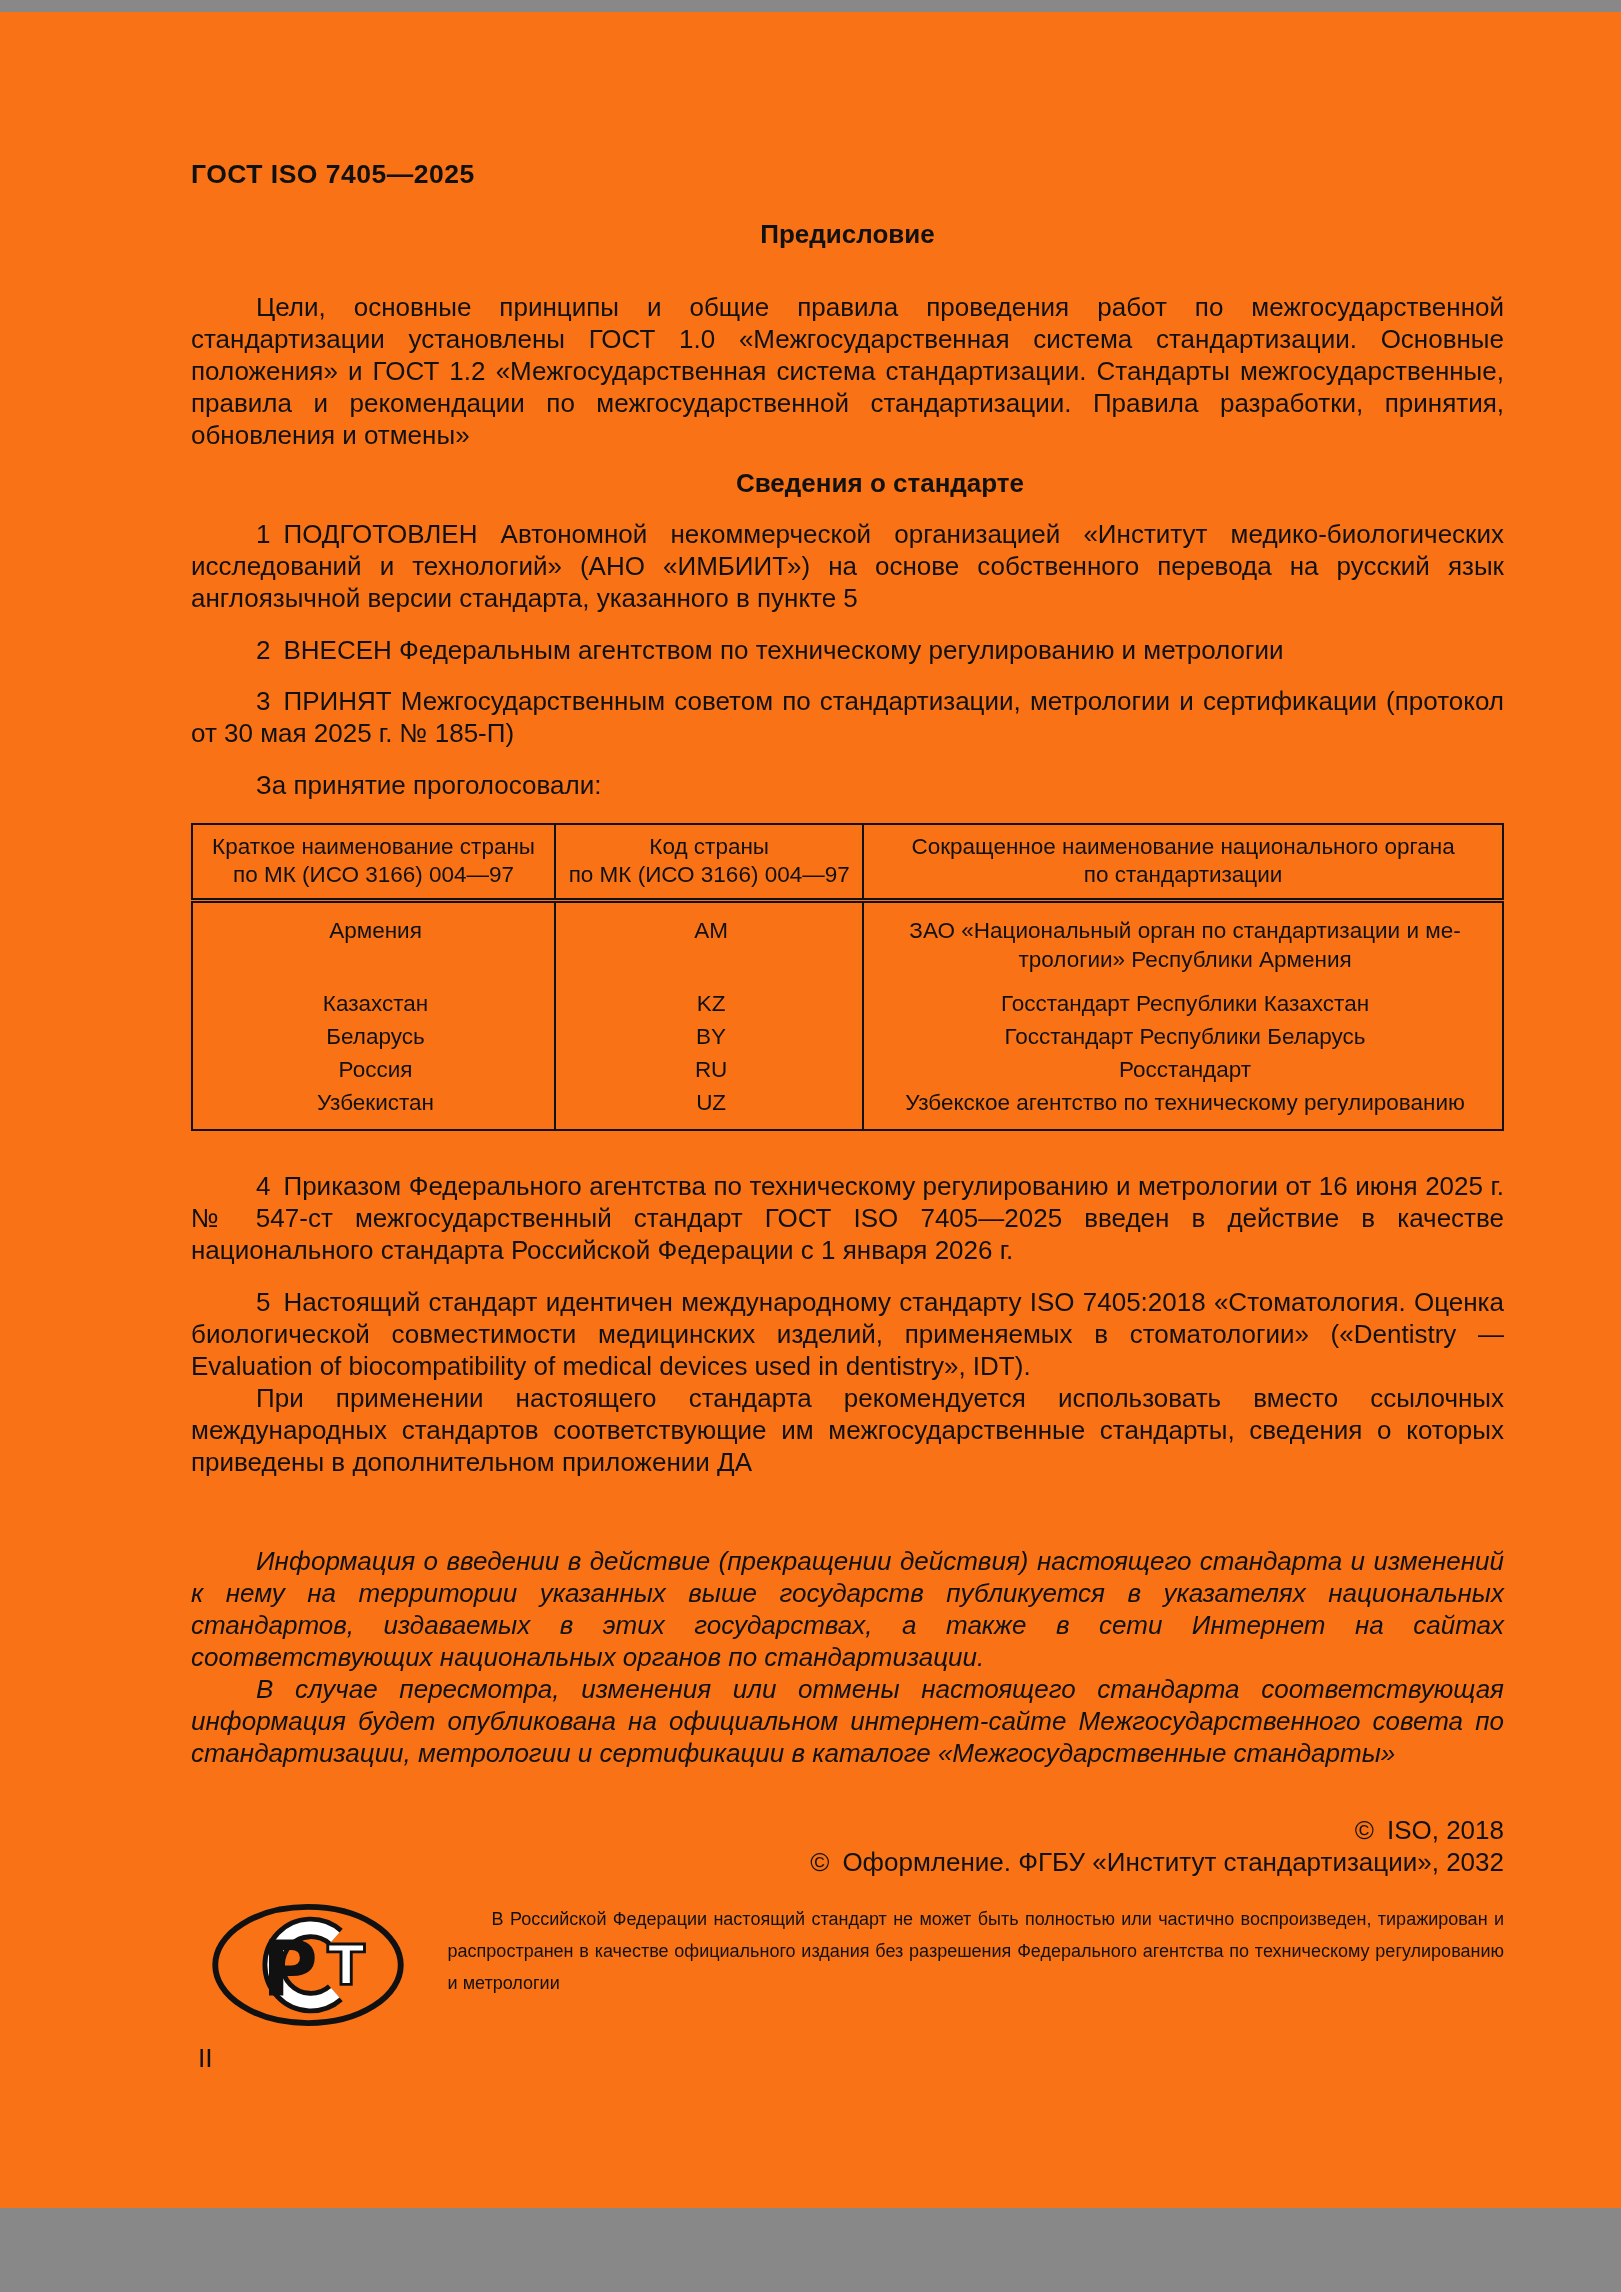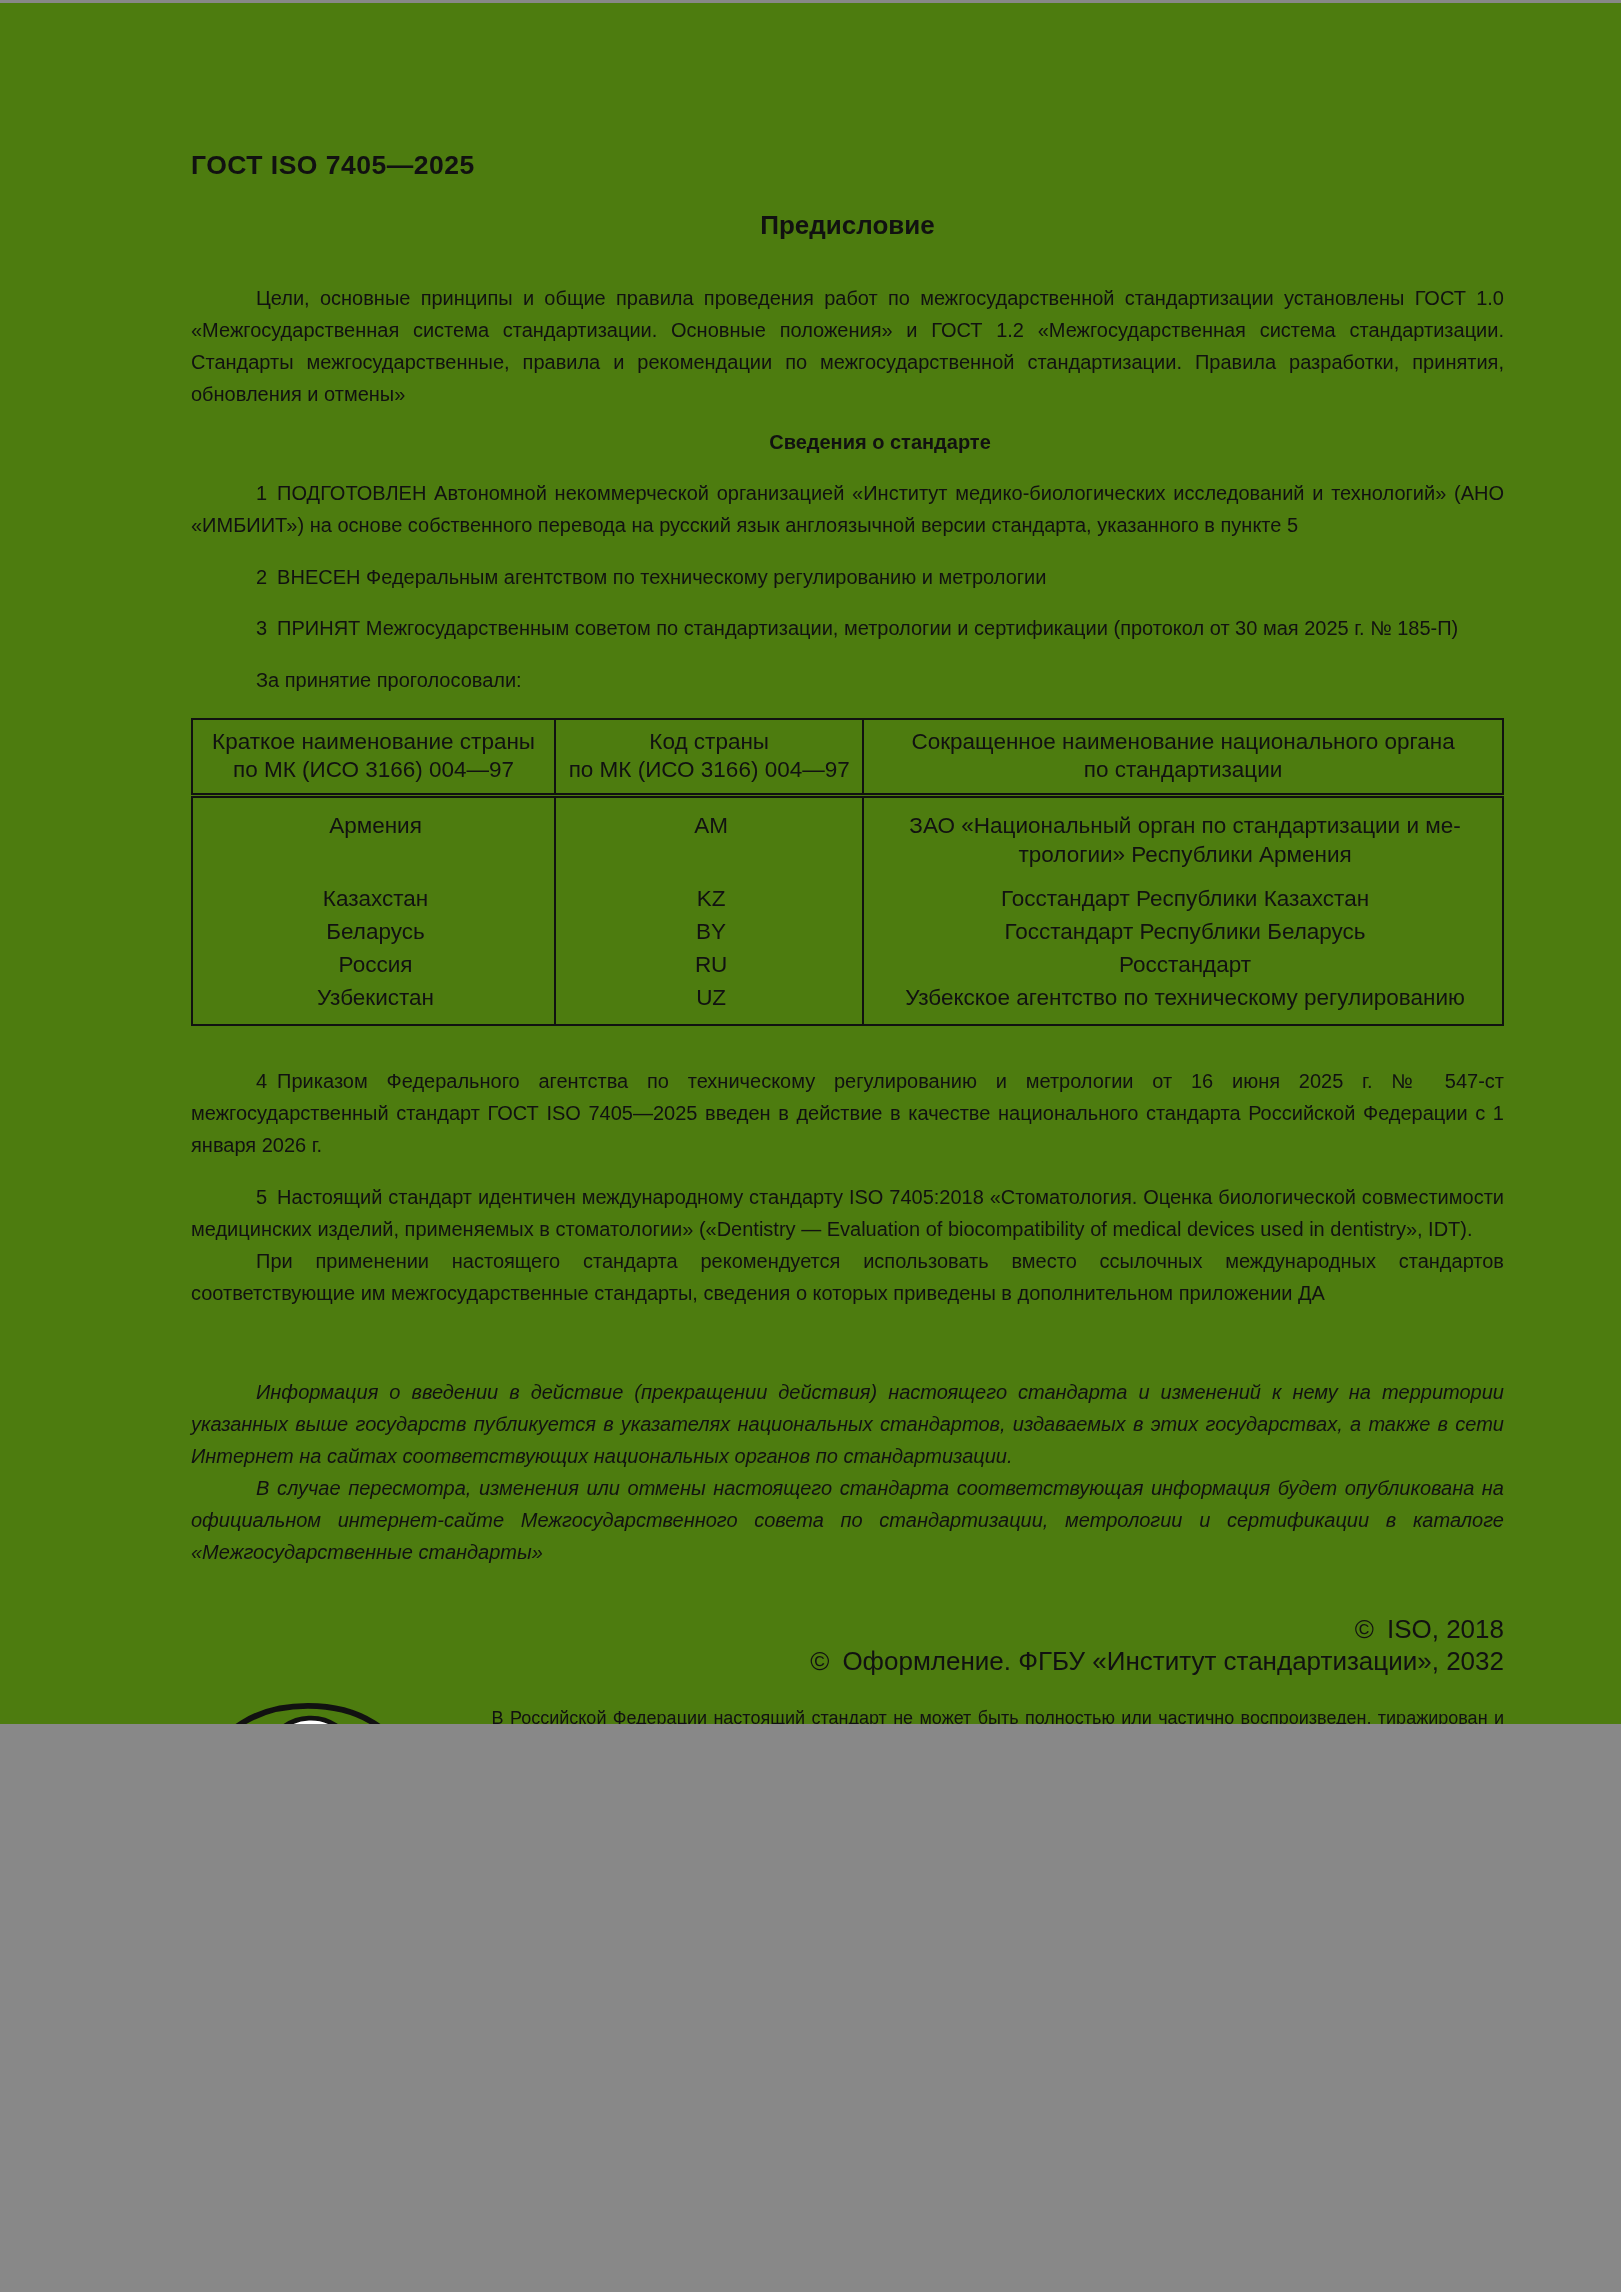--- a/index.html
+++ b/index.html
@@ -3,43 +3,43 @@
 <meta charset="utf-8">
 <style>
   html, body {
     margin: 0;
     padding: 0;
     background: #888;
   }
   .page {
     position: relative;
     width: 1621px;
-    height: 1721px;
-    margin: 3px auto;
-    background: #4d7c0f;
+    height: 2196px;
+    margin: 12px auto;
+    background: #f97316;
     box-sizing: border-box;
     padding: 147px 117px 0 191px;
     font-family: "Liberation Sans", "DejaVu Sans", sans-serif;
     color: #111111;
     overflow: hidden;
   }
   .doc-code {
     font-size: 26.5px;
     font-weight: bold;
     letter-spacing: 0.5px;
   }
   .title {
     margin: 29px 0 0 0;
     font-size: 26px;
     font-weight: bold;
     text-align: center;
   }
   .para {
     margin: 0;
-    font-size: 20px;
+    font-size: 26px;
     line-height: 32px;
     text-align: justify;
     text-indent: 65px;
   }
   .intro { margin-top: 41px; }
   .bold-heading {
     margin-top: 15.7px;
     font-weight: bold;
     text-align: center;
   }

